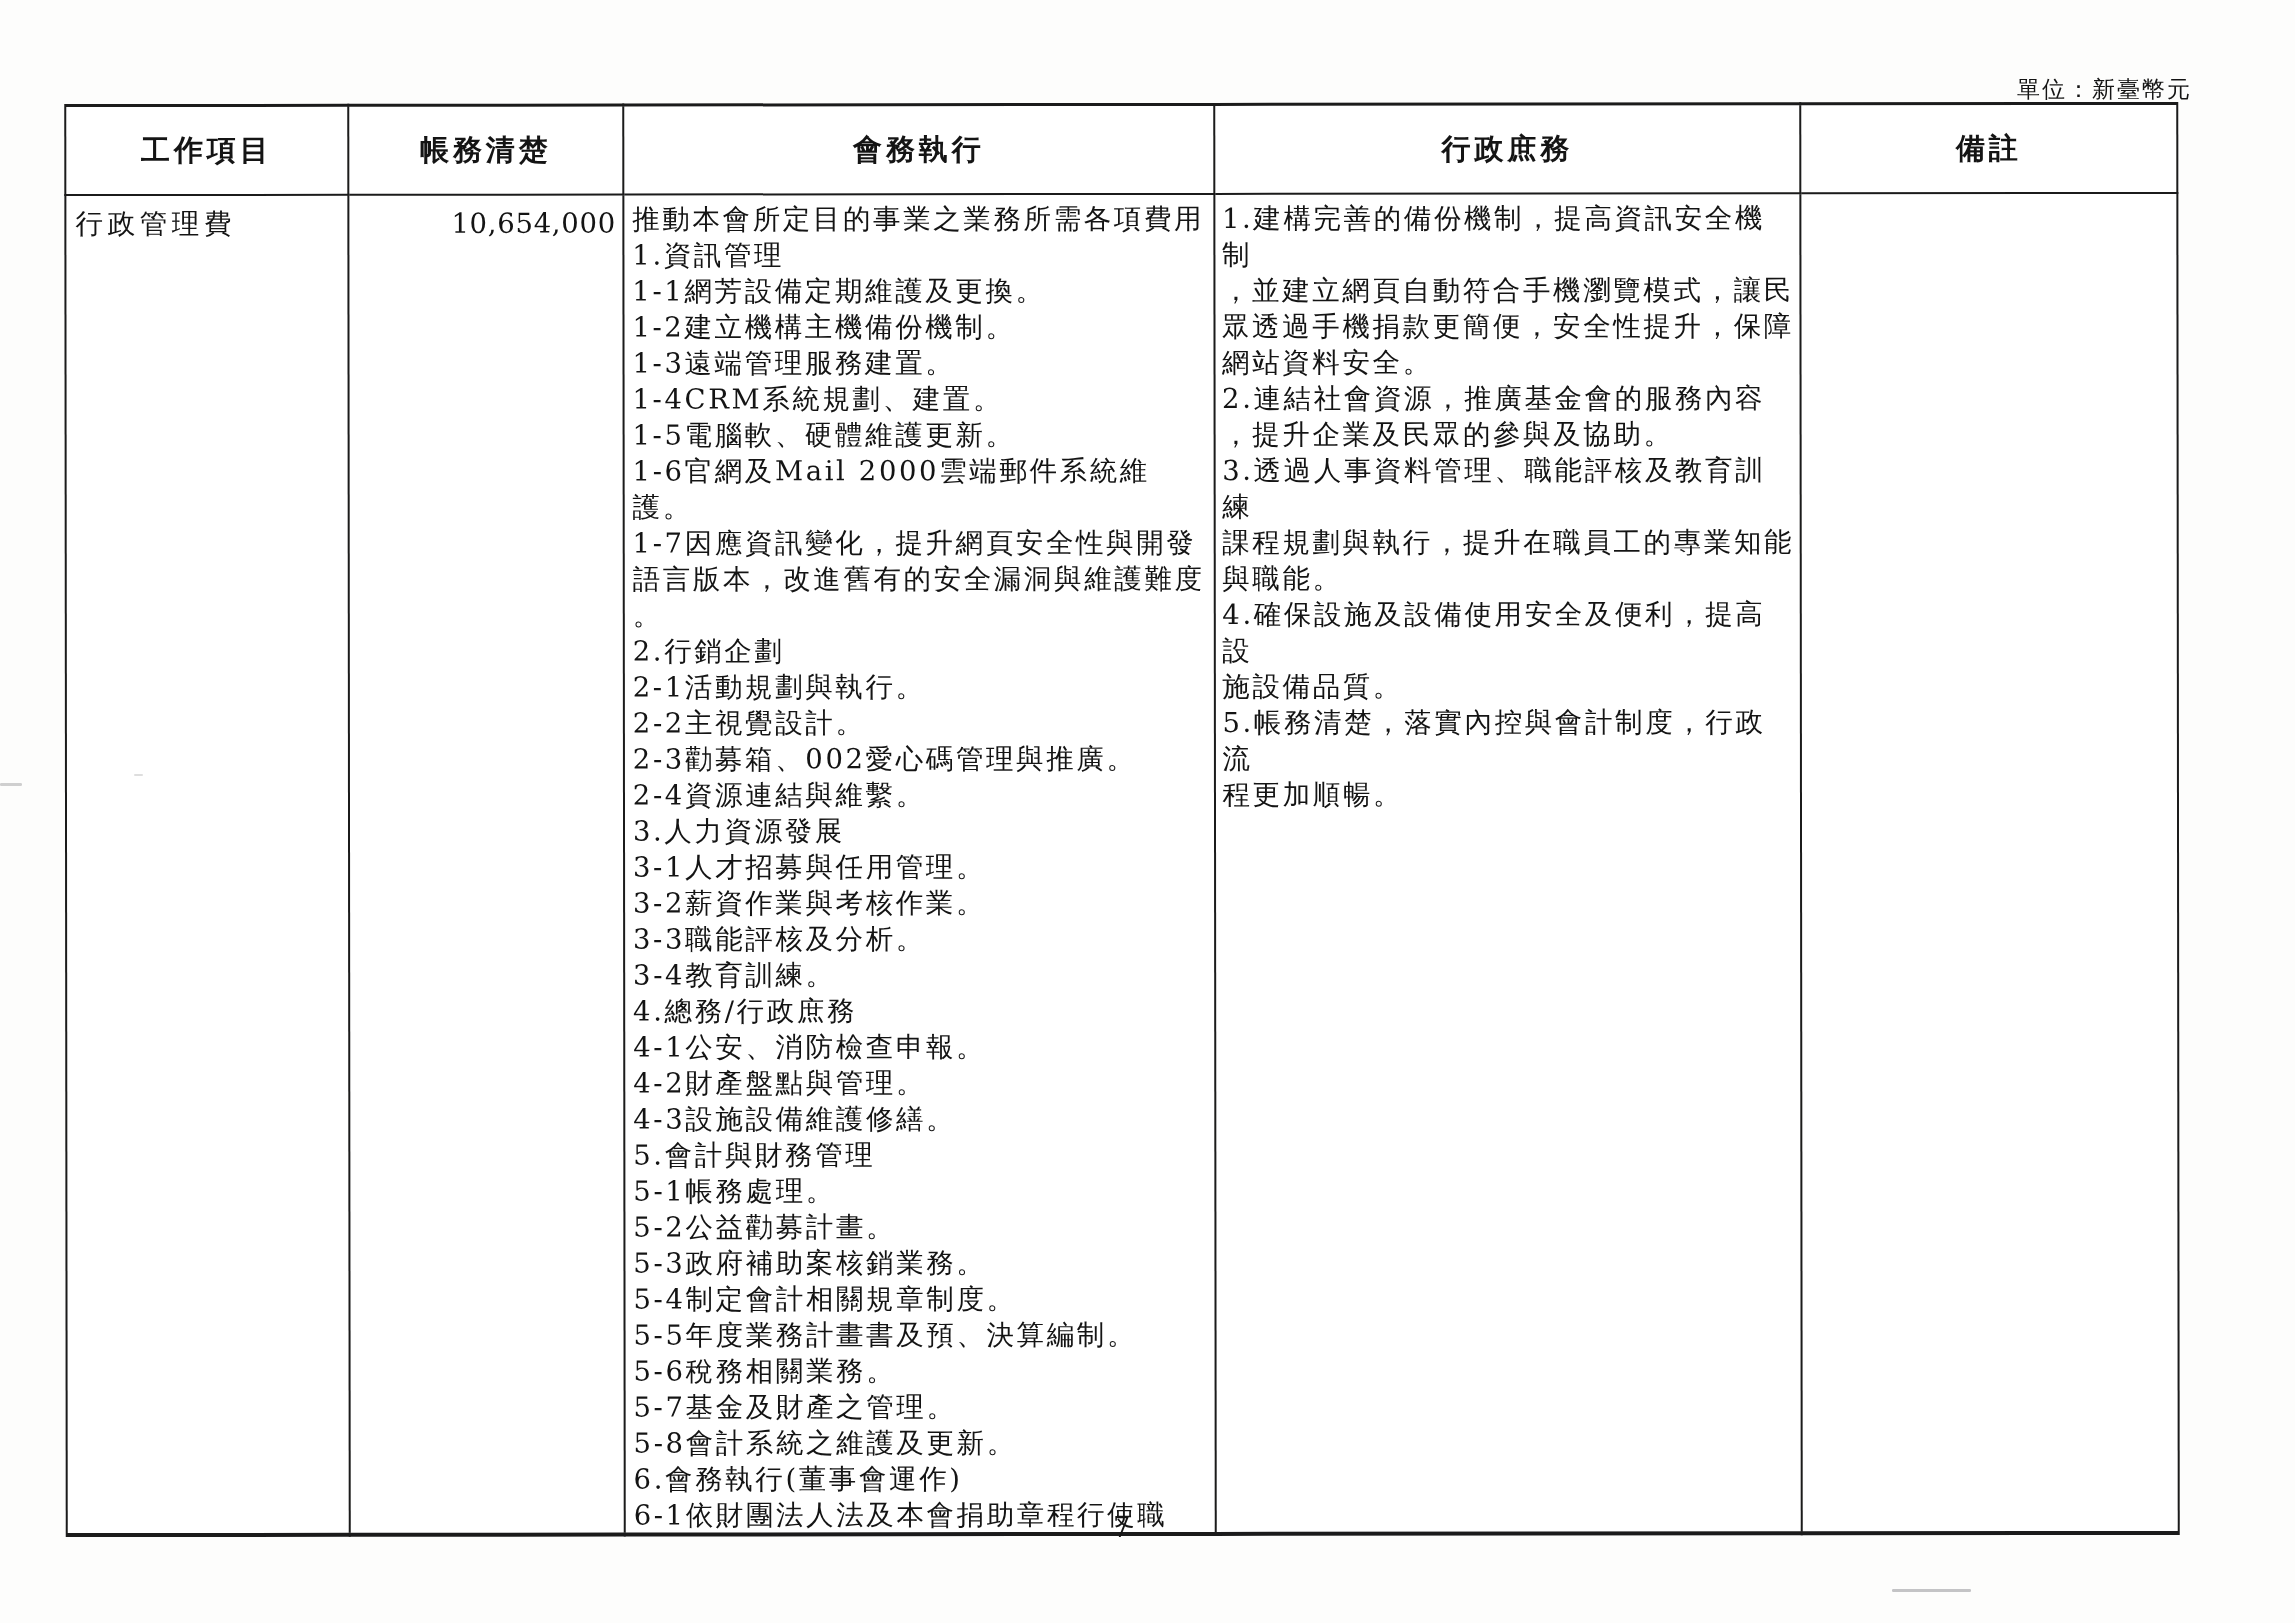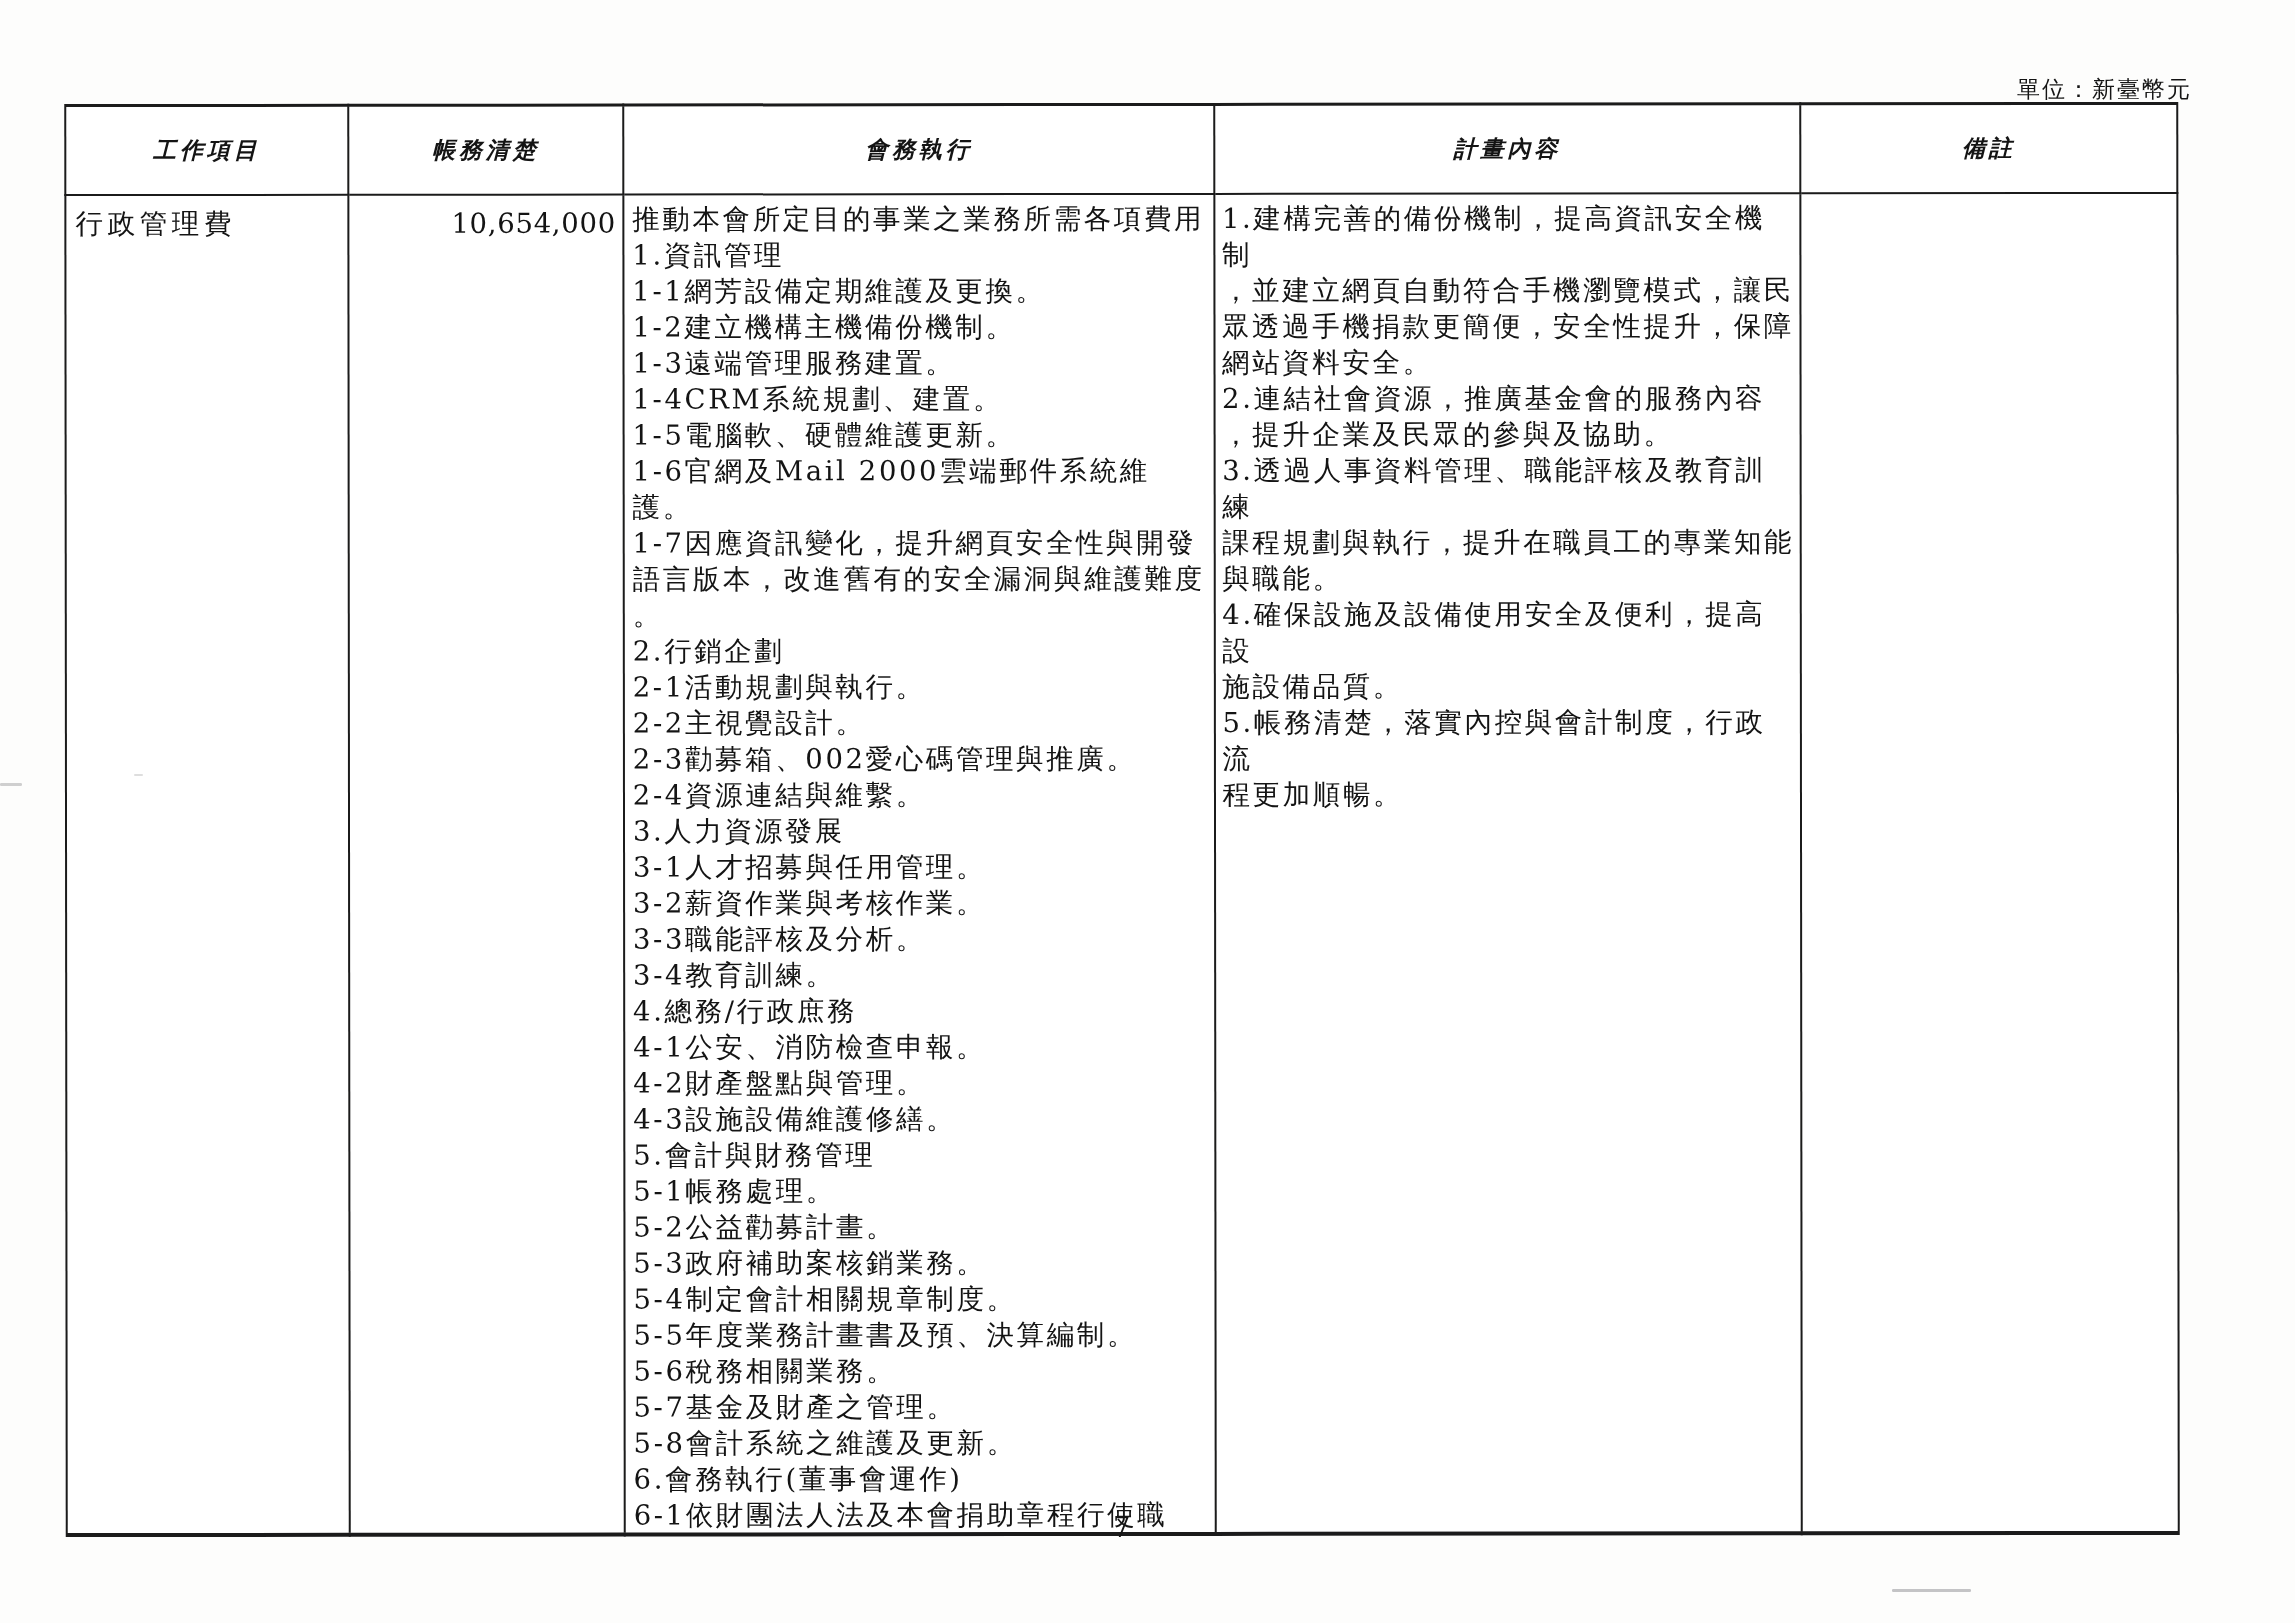--- a/index.html
+++ b/index.html
@@ -38,27 +38,26 @@
     border-right: 2.6px solid #1b1b1b;
   }
   table.budget-table th,
   table.budget-table td {
     border: 2px solid #1b1b1b;
     background: #fff;
     overflow: hidden;
   }
   table.budget-table thead th {
     height: 85px;
-    font-size: 23px;
+    font-size: 29px;
     font-weight: 700;
     text-align: center;
     vertical-align: middle;
     letter-spacing: 3.9px;
     border-bottom-width: 2.6px;
-    font-style: italic;
   }
   table.budget-table tbody td {
     height: 1303px;
     vertical-align: top;
     font-size: 27.5px;
     line-height: 36px;
   }
   td.c-work {
     padding: 9.2px 3.9px 0 9.2px;
     letter-spacing: 4.6px;
@@ -128,21 +127,21 @@
       <col style="width:275px">
       <col style="width:591px">
       <col style="width:586px">
       <col style="width:377px">
     </colgroup>
     <thead>
       <tr>
         <th>工作項目</th>
         <th>帳務清楚</th>
         <th>會務執行</th>
-        <th>計畫內容</th>
+        <th>行政庶務</th>
         <th>備註</th>
       </tr>
     </thead>
     <tbody>
       <tr>
         <td class="c-work">行政管理費</td>
         <td class="c-budget">10,654,000</td>
         <td class="c-plan">推動本會所定目的事業之業務所需各項費用
 1.資訊管理
 1-1網芳設備定期維護及更換。

